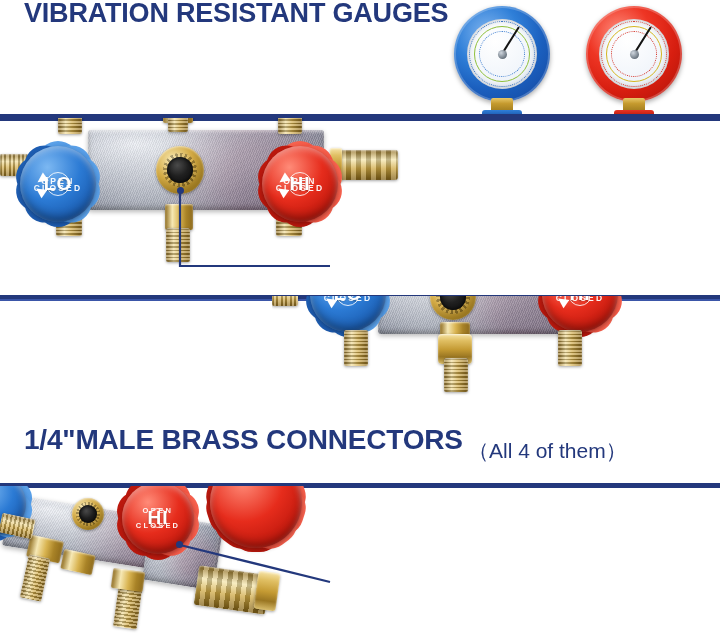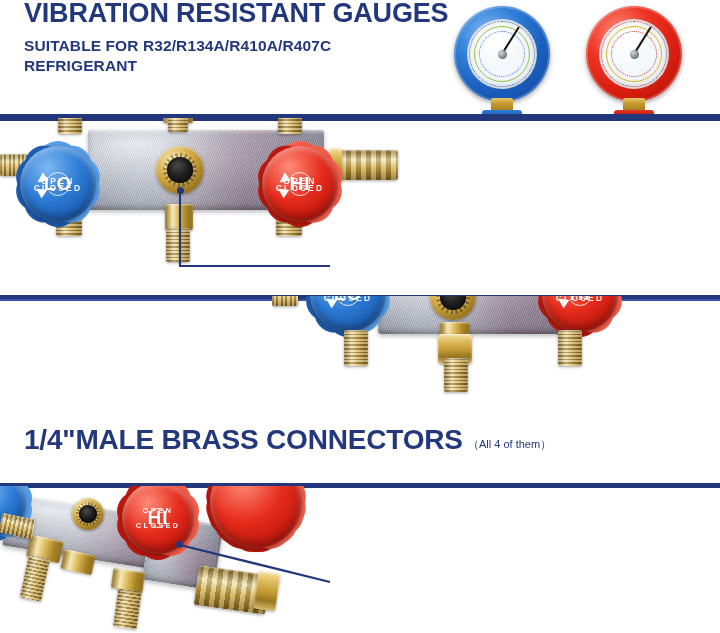--- a/index.html
+++ b/index.html
@@ -13,21 +13,21 @@
 
   
   .headline{
     position:absolute;font-weight:bold;color:#23387c;letter-spacing:-0.2px;
     white-space:nowrap;
   }
   #title-main{left:24px;top:-2px;font-size:27px;}
   #subtitle{left:24px;top:36px;font-size:15.5px;font-weight:bold;color:#23387c;
             line-height:20px;width:420px;white-space:normal;letter-spacing:.1px;}
   #title-connectors{left:24px;top:424px;font-size:28px;}
-  #connectors-note{position:absolute;left:468px;top:437px;font-size:11px;color:#23387c;
+  #connectors-note{position:absolute;left:468px;top:437px;font-size:21px;color:#23387c;
                    font-weight:normal;white-space:nowrap;}
   #label-flow{left:336px;top:258px;font-size:15.5px;}
   #label-valves{left:336px;top:567px;font-size:26px;}
 
   
   .rule{position:absolute;background:#23387c;}
   #rule-top{left:0;top:114px;width:720px;height:7px;}
   #rule-mid{left:0;top:295px;width:720px;height:4px;}
   #rule-mid2{left:0;top:299px;width:720px;height:2px;background:#3b56a8;}
   #rule-low{left:0;top:483px;width:720px;height:5px;}
@@ -188,21 +188,20 @@
   svg.leader-svg{position:absolute;overflow:visible;}
   svg.leader-svg path{fill:none;stroke:#23387c;stroke-width:2.2;}
 </style>
 </head>
 <body>
 
 <div class="stage">
 
   <div class="headline" id="title-main">VIBRATION RESISTANT GAUGES</div>
 
-  <div class="headline" id="subtitle">SUITABLE FOR R32/R134A/R410A/R407C REFRIGERANT</div>
 
   <div class="band" id="band-gauges">
 
     <div class="gauge blue" style="left:14px;top:2px;">
       <div class="bezel"></div>
       <div class="face">
         <div class="ring r1"></div>
         <div class="ring r2"></div>
         <div class="ring r3"></div>
         <div class="needle"></div>

